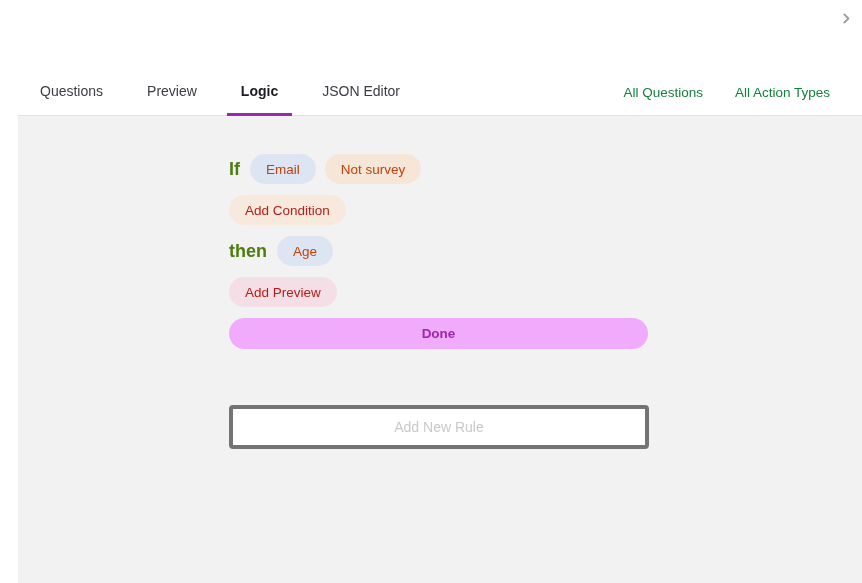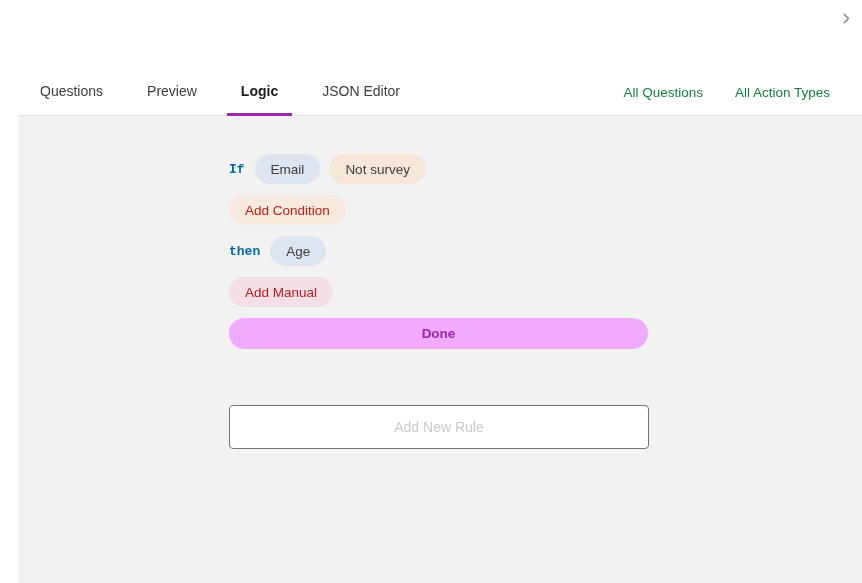--- a/index.html
+++ b/index.html
@@ -182,37 +182,36 @@
 
   .rule-row {
     display: flex;
     align-items: center;
     gap: 0;
     margin-bottom: 11px;
     min-height: 30px;
   }
 
   .row-keyword {
-    font-size: 13px;
+    font-size: 18px;
     font-weight: bold;
-    color: #0369a1;
+    color: #4d7c0f;
     margin-right: 10px;
     line-height: 1;
-    font-family: Liberation Mono, monospace;
   }
 
   .pill {
     display: inline-flex;
     align-items: center;
     justify-content: center;
     height: 30px;
     padding: 0 16px;
     border-radius: 15px;
     font-size: 13.5px;
-    color: #404040;
+    color: #c2410c;
     white-space: nowrap;
     cursor: pointer;
     margin-right: 9px;
   }
   .pill:last-child { margin-right: 0; }
 
   .pill-question { background: #dce5f1; }
   .pill-operator { background: #f6e6d7; }
   .pill-action   { background: #f6dde4; }
 
@@ -242,21 +241,21 @@
     margin-top: 10px;
     border: none;
     font-family: inherit;
   }
 
   .add-new-rule {
     margin: 56px 0 0 0;
     width: 420px;
     height: 44px;
     background: #ffffff;
-    border: 1px solid #737373;
+    border: 4px solid #737373;
     border-radius: 4px;
     display: flex;
     align-items: center;
     justify-content: center;
     font-size: 14px;
     color: #c9c9cd;
     cursor: pointer;
   }
 </style>
 </head>
@@ -307,21 +306,21 @@
         <div class="add-row">
           <span class="pill pill-add pill-add-condition">Add Condition</span>
         </div>
 
         <div class="rule-row">
           <span class="row-keyword">then</span>
           <span class="pill pill-question">Age</span>
         </div>
 
         <div class="add-row">
-          <span class="pill pill-add pill-add-action">Add Manual</span>
+          <span class="pill pill-add pill-add-action">Add Preview</span>
         </div>
 
         <div class="done-btn">Done</div>
 
         <div class="add-new-rule">Add New Rule</div>
 
       </div>
     </div>
   </div>
 

